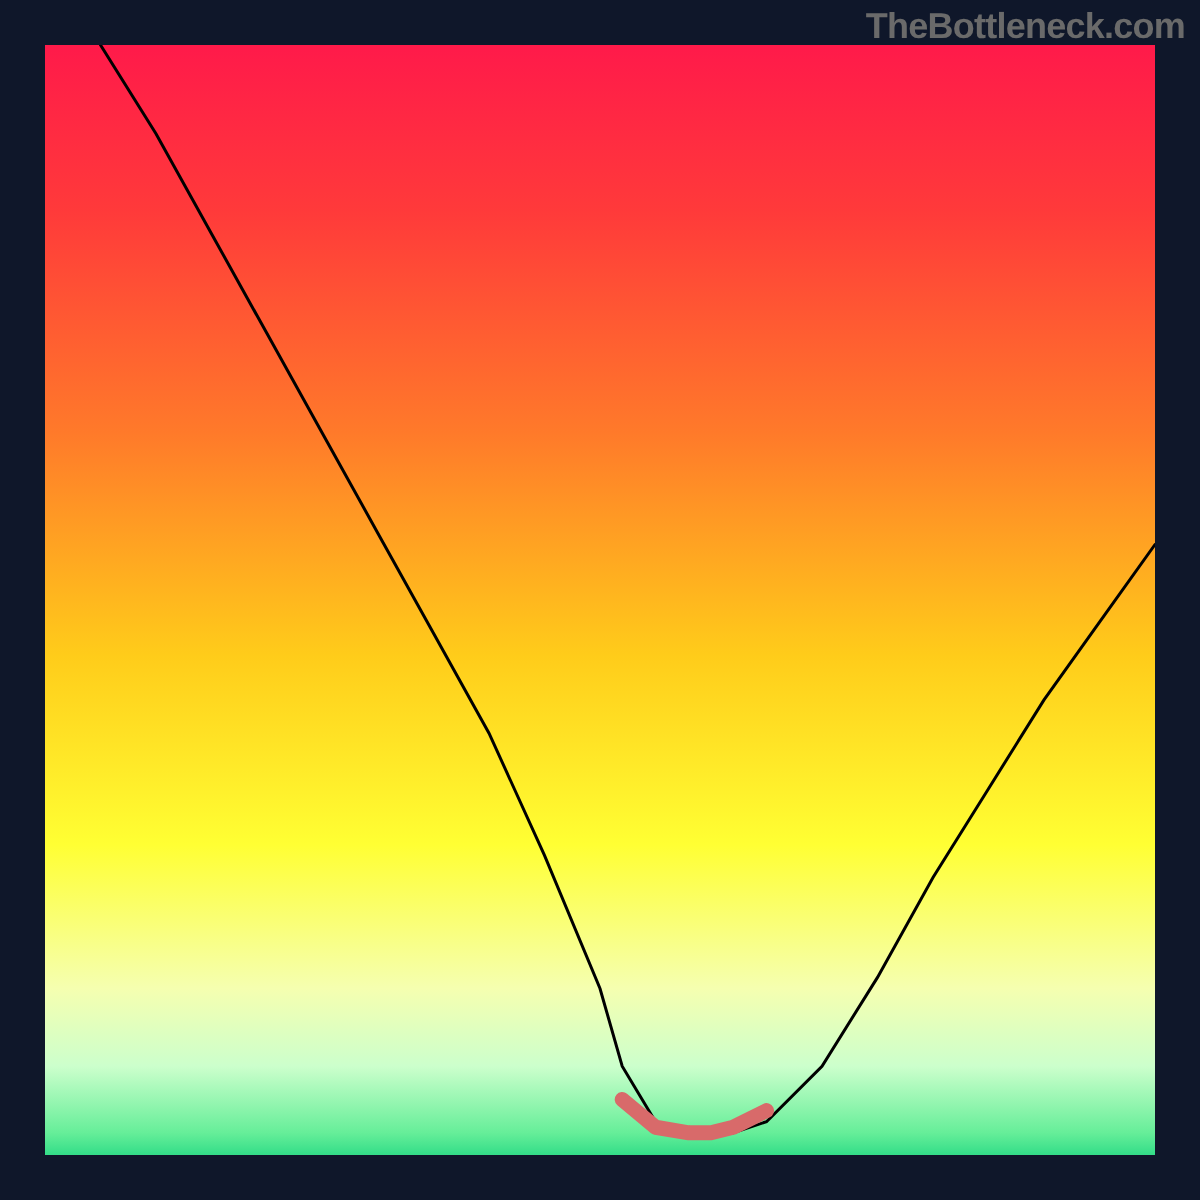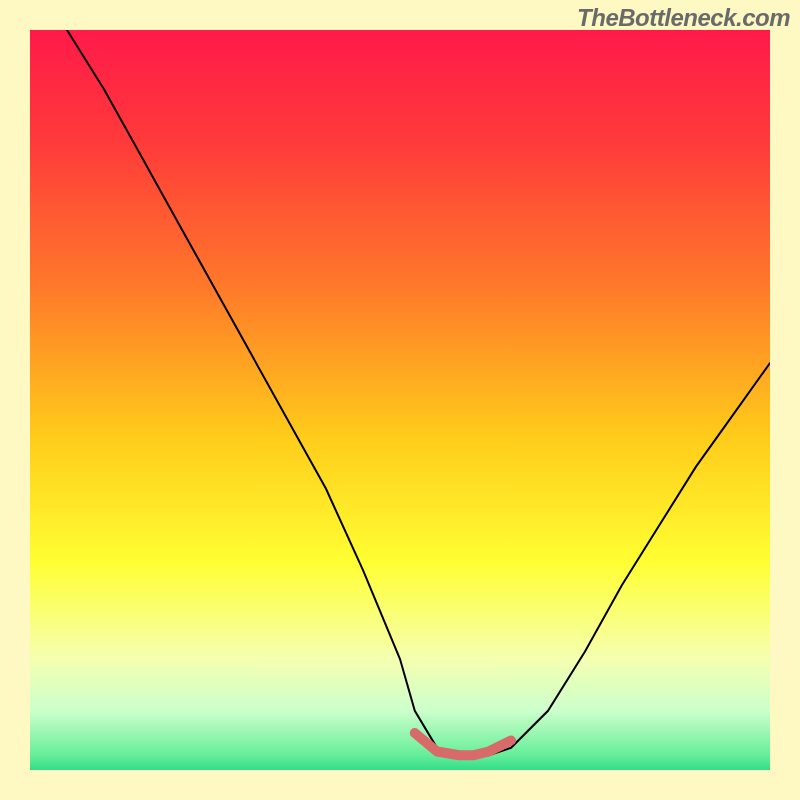--- a/index.html
+++ b/index.html
@@ -1,22 +1,21 @@
 <!DOCTYPE html>
 <html><head>
 <meta charset="utf-8">
 <style>
   * { margin: 0; padding: 0; box-sizing: border-box; }
   html, body { width: 800px; height: 800px; overflow: hidden; background: #000; }
   .container {
     position: relative;
     width: 800px;
     height: 800px;
-    background: #fef9c3;
-    font-style: italic;
+    background: #0f172a;
   }
   .watermark {
     position: absolute;
     top: 4px;
     right: 10px;
     font-family: Arial, sans-serif;
     font-size: 24px;
     font-weight: bold;
     color: #6a6a6a;
     z-index: 10;

